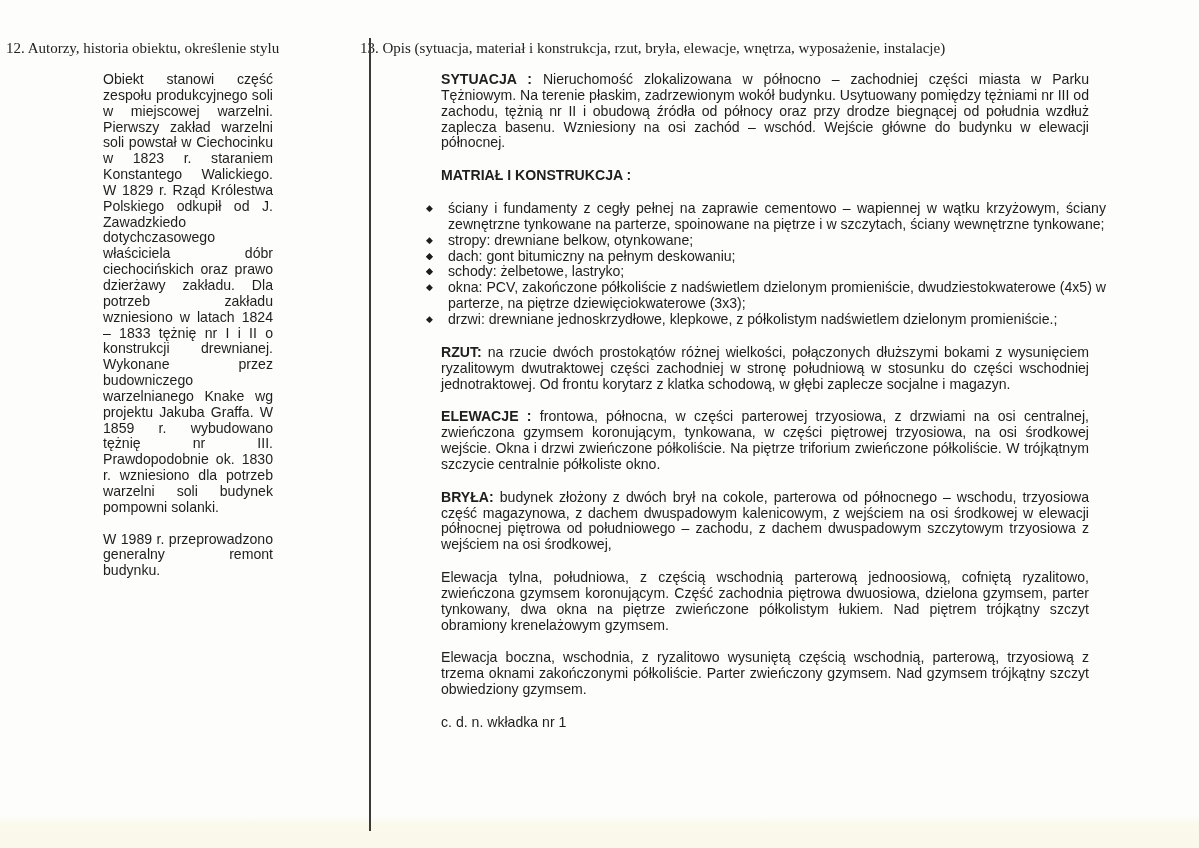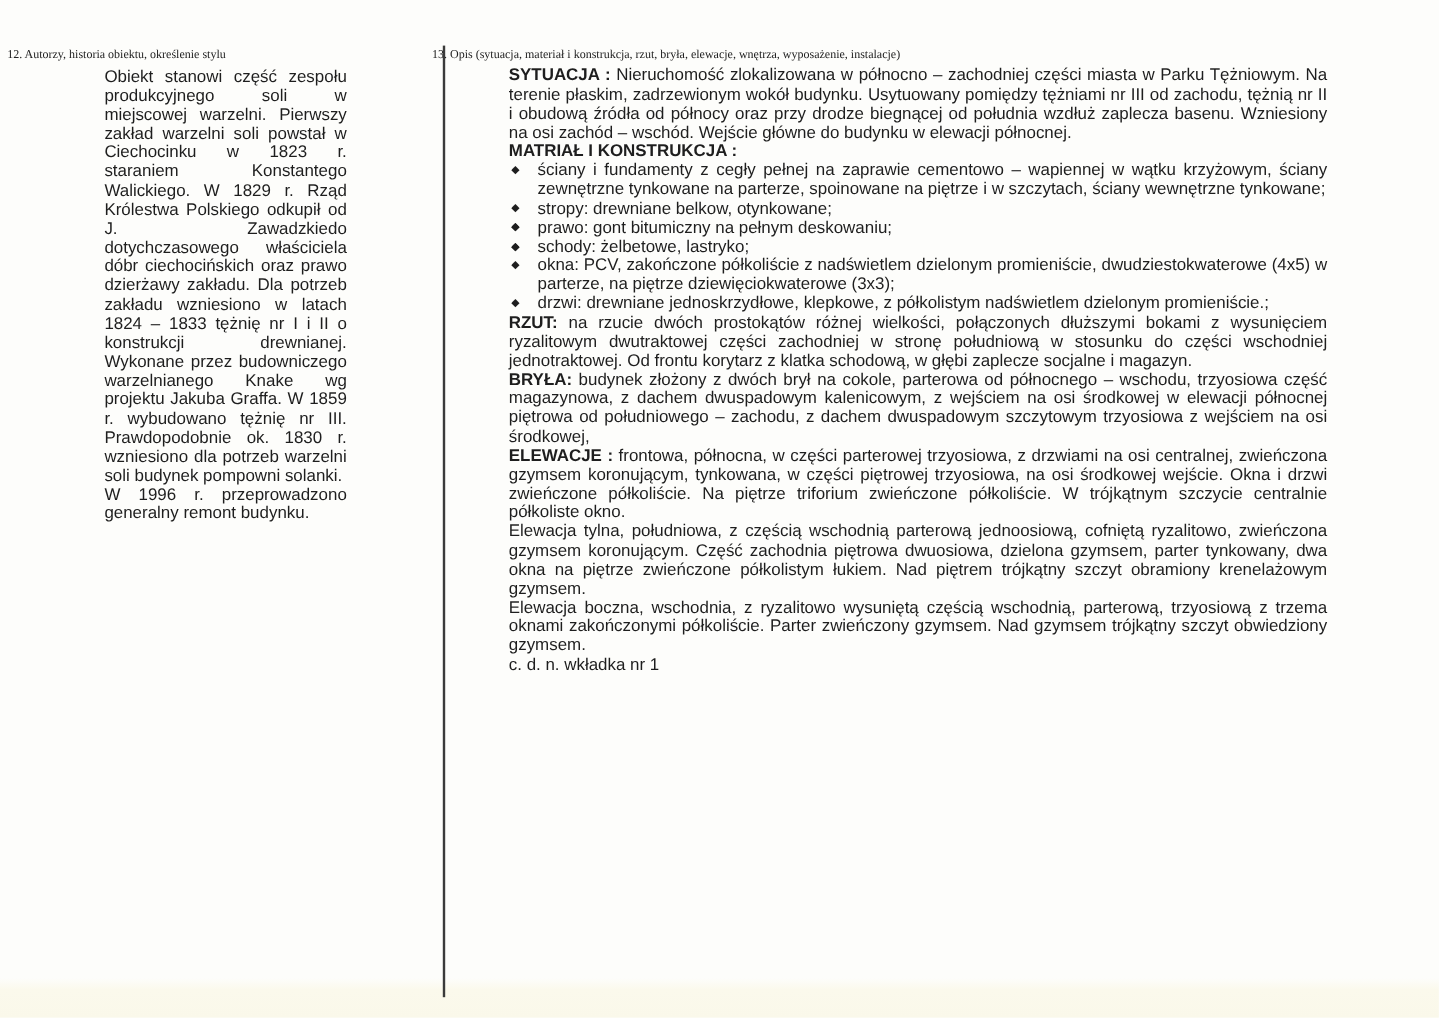--- a/index.html
+++ b/index.html
@@ -7,40 +7,40 @@
     width: 1199px; height: 848px; position: relative; overflow: hidden;
     background: #fdfdfb;
     color: #1e1e1e;
   }
   .bottom-tint {
     position: absolute; left: 0; right: 0; top: 815px; bottom: 0;
     background: linear-gradient(#fdfdfb, #fbf9ec 30%, #faf8ea);
   }
   .caption {
     position: absolute; font-family: "Liberation Serif", serif;
-    font-size: 10px; color: #222; white-space: nowrap;
+    font-size: 15px; color: #222; white-space: nowrap;
   }
   #cap12 { left: 6px; top: 40px; }
   #cap13 { left: 360px; top: 40px; }
   .divider {
     position: absolute; left: 369px; top: 38px; width: 2px; height: 793px;
     background: #3a3a3a;
   }
   .body-text {
     font-family: "Liberation Sans", sans-serif;
     font-size: 14.1px; line-height: 15.85px;
   }
   #left-col {
     position: absolute; left: 87px; top: 56px; width: 202px;
   }
-  #left-col p { margin: 0; text-align: justify; }
+  #left-col p { margin: 16px; text-align: justify; }
   #right-col {
     position: absolute; left: 424px; top: 55px; width: 682px;
   }
-  #right-col p { margin: 0; text-align: justify; }
+  #right-col p { margin: 17px; text-align: justify; }
   .hd { font-weight: bold; }
   ul.bullets { list-style: none; margin: 0; padding: 0; }
   ul.bullets li { position: relative; padding-left: 24px; text-align: justify; }
   ul.bullets li .bul {
     position: absolute; left: 2px; top: 0; font-size: 9px;
   }
   .cdn {
     text-align: right; font-weight: normal; margin-top: 13px; padding-right: 0;
   }
 </style>
@@ -49,47 +49,47 @@
 
 <div class="bottom-tint"></div>
 
 <div class="caption" id="cap12">12. Autorzy, historia obiektu, określenie stylu</div>
 <div class="caption" id="cap13">13. Opis (sytuacja, materiał i konstrukcja, rzut, bryła, elewacje, wnętrza, wyposażenie, instalacje)</div>
 
 <div class="divider"></div>
 
 <div id="left-col" class="body-text">
   <p>Obiekt stanowi część zespołu produkcyjnego soli w miejscowej warzelni. Pierwszy zakład warzelni soli powstał w Ciechocinku w 1823 r. staraniem Konstantego Walickiego. W 1829 r. Rząd Królestwa Polskiego odkupił od J. Zawadzkiedo dotychczasowego właściciela dóbr ciechocińskich oraz prawo dzierżawy zakładu. Dla potrzeb zakładu wzniesiono w latach 1824 – 1833 tężnię nr I i II o konstrukcji drewnianej. Wykonane przez budowniczego warzelnianego Knake wg projektu Jakuba Graffa. W 1859 r. wybudowano tężnię nr III. Prawdopodobnie ok. 1830 r. wzniesiono dla potrzeb warzelni soli budynek pompowni solanki.</p>
-  <p>W 1996 r. przeprowadzono generalny remont budynku.</p>
+  <p>W 1989 r. przeprowadzono generalny remont budynku.</p>
 </div>
 
 <div id="right-col" class="body-text">
   <p>
     <span class="hd">SYTUACJA :</span>
     <span>Nieruchomość zlokalizowana w północno – zachodniej części miasta w Parku Tężniowym. Na terenie płaskim, zadrzewionym wokół budynku. Usytuowany pomiędzy tężniami nr III od zachodu, tężnią nr II i obudową źródła od północy oraz przy drodze biegnącej od południa wzdłuż zaplecza basenu. Wzniesiony na osi zachód – wschód. Wejście główne do budynku w elewacji północnej.</span>
   </p>
   <p class="hd">MATRIAŁ I KONSTRUKCJA :</p>
   <ul class="bullets">
     <li><span class="bul">◆</span><span>ściany i fundamenty z cegły pełnej na zaprawie cementowo – wapiennej w wątku krzyżowym, ściany zewnętrzne tynkowane na parterze, spoinowane na piętrze i w szczytach, ściany wewnętrzne tynkowane;</span></li>
     <li><span class="bul">◆</span><span>stropy: drewniane belkow, otynkowane;</span></li>
     <li><span class="bul">◆</span></li>
-    <li><span class="bul">◆</span><span>prawo: gont bitumiczny na pełnym deskowaniu;</span></li>
+    <li><span class="bul">◆</span><span>dach: gont bitumiczny na pełnym deskowaniu;</span></li>
     <li><span class="bul">◆</span></li>
     <li><span class="bul">◆</span><span>schody: żelbetowe, lastryko;</span></li>
     <li><span class="bul">◆</span><span>okna: PCV, zakończone półkoliście z nadświetlem dzielonym promieniście, dwudziestokwaterowe (4x5) w parterze, na piętrze dziewięciokwaterowe (3x3);</span></li>
     <li><span class="bul">◆</span><span>drzwi: drewniane jednoskrzydłowe, klepkowe, z półkolistym nadświetlem dzielonym promieniście.;</span></li>
   </ul>
   <p>
     <span class="hd">RZUT:</span>
     <span>na rzucie dwóch prostokątów różnej wielkości, połączonych dłuższymi bokami z wysunięciem ryzalitowym dwutraktowej części zachodniej w stronę południową w stosunku do części wschodniej jednotraktowej. Od frontu korytarz z klatka schodową, w głębi zaplecze socjalne i magazyn.</span>
   </p>
   <p>
+    <span class="hd">ELEWACJE :</span>
+    <span>frontowa, północna, w części parterowej trzyosiowa, z drzwiami na osi centralnej, zwieńczona gzymsem koronującym, tynkowana, w części piętrowej trzyosiowa, na osi środkowej wejście. Okna i drzwi zwieńczone półkoliście. Na piętrze triforium zwieńczone półkoliście. W trójkątnym szczycie centralnie półkoliste okno.</span>
+  </p>
+  <p>
     <span class="hd">BRYŁA:</span>
     <span>budynek złożony z dwóch brył na cokole, parterowa od północnego – wschodu, trzyosiowa część magazynowa, z dachem dwuspadowym kalenicowym, z wejściem na osi środkowej w elewacji północnej piętrowa od południowego – zachodu, z dachem dwuspadowym szczytowym trzyosiowa z wejściem na osi środkowej,</span>
-  </p>
-  <p>
-    <span class="hd">ELEWACJE :</span>
-    <span>frontowa, północna, w części parterowej trzyosiowa, z drzwiami na osi centralnej, zwieńczona gzymsem koronującym, tynkowana, w części piętrowej trzyosiowa, na osi środkowej wejście. Okna i drzwi zwieńczone półkoliście. Na piętrze triforium zwieńczone półkoliście. W trójkątnym szczycie centralnie półkoliste okno.</span>
   </p>
   <p>Elewacja tylna, południowa, z częścią wschodnią parterową jednoosiową, cofniętą ryzalitowo, zwieńczona gzymsem koronującym. Część zachodnia piętrowa dwuosiowa, dzielona gzymsem, parter tynkowany, dwa okna na piętrze zwieńczone półkolistym łukiem. Nad piętrem trójkątny szczyt obramiony krenelażowym gzymsem.</p>
   <p>Elewacja boczna, wschodnia, z ryzalitowo wysuniętą częścią wschodnią, parterową, trzyosiową z trzema oknami zakończonymi półkoliście. Parter zwieńczony gzymsem. Nad gzymsem trójkątny szczyt obwiedziony gzymsem.</p>
   <p class="cdn">c. d. n. wkładka nr 1</p>
 </div>
 
 </body></html>

